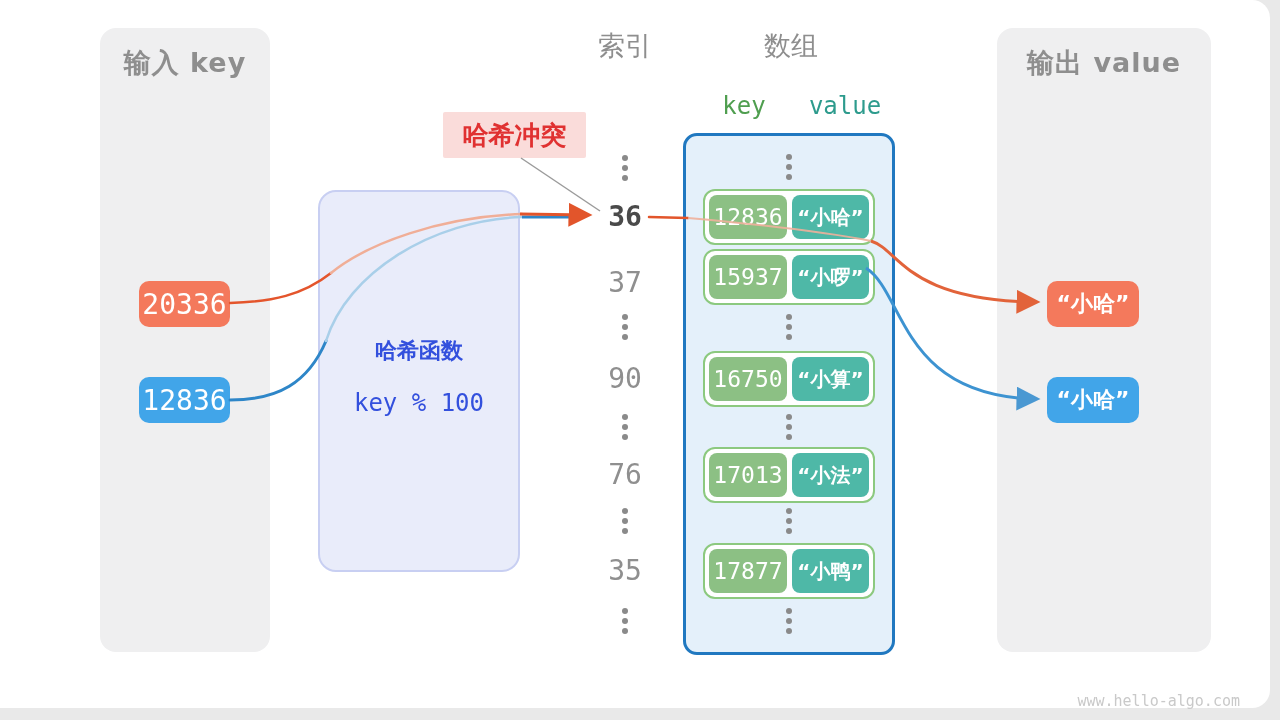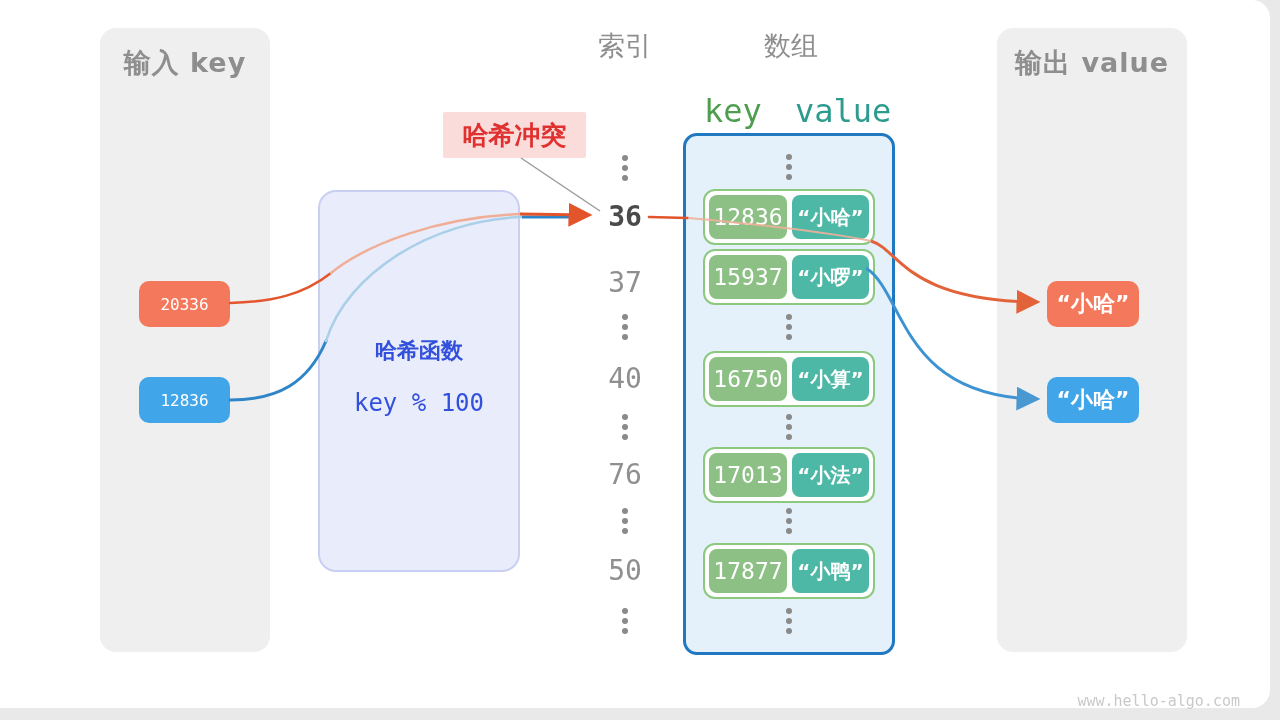--- a/index.html
+++ b/index.html
@@ -10,31 +10,31 @@
   }
   .card{
     position:absolute;left:0;top:0;width:1270px;height:708px;
     background:#ffffff;border-radius:0 18px 18px 0;
   }
   
   .panel{
     position:absolute;top:28px;height:624px;background:#efeff0;border-radius:16px;
   }
   .panel-left{left:100px;width:170px;}
-  .panel-right{left:997px;width:190px;}
+  .panel-right{left:997px;width:214px;}
   .panel-title{
     margin-top:17px;text-align:center;font-size:27px;font-weight:bold;color:#8e8e8e;
     letter-spacing:1px;
   }
   
   .chip{
     position:absolute;height:46px;border-radius:10px;color:#ffffff;
     display:flex;align-items:center;justify-content:center;
   }
-  .chip-mono{font-family:"DejaVu Sans Mono", monospace;font-size:16px;}
+  .chip-mono{font-family:"DejaVu Sans Mono", monospace;font-size:28px;}
   .chip-cjk{font-size:22px;font-weight:bold;}
   .chip-orange{background:#f4795c;}
   .chip-blue{background:#41a5e9;}
   
   .hash-box{
     position:absolute;left:318px;top:190px;width:202px;height:382px;
     background:#e9ecfa;border:2px solid #c8cff2;border-radius:18px;box-sizing:border-box;
   }
   .hash-title{
     position:absolute;left:318px;top:336px;width:202px;text-align:center;
@@ -50,22 +50,22 @@
     background:#fadcda;border-radius:2px;
     display:flex;align-items:center;justify-content:center;
     font-size:26px;font-weight:bold;color:#e03131;
   }
   
   .col-header{
     position:absolute;top:28px;width:120px;text-align:center;
     font-size:27px;font-weight:normal;color:#8e8e8e;
   }
   .kv-header{
-    position:absolute;top:92px;
-    font-family:"DejaVu Sans Mono", monospace;font-size:32px;
+    position:absolute;top:92px;text-align:center;
+    font-family:"DejaVu Sans Mono", monospace;font-size:24px;
   }
   .kv-key{left:704px;width:80px;color:#4f9e4f;}
   .kv-value{left:795px;width:100px;color:#2d9b8d;}
   
   .idx{
     position:absolute;left:575px;width:100px;text-align:center;
     font-family:"DejaVu Sans Mono", monospace;font-size:28px;color:#8f8f8f;line-height:34px;
   }
   .idx-hot{color:#4a4a4a;font-weight:bold;}
   
@@ -125,33 +125,33 @@
     <i></i>
     <i></i>
   </div>
 <div class="idx idx-hot" style="top:200px;">36</div>
 <div class="idx" style="top:266px;">37</div>
 <div class="dots" style="left:622px;top:314px;">
     <i></i>
     <i></i>
     <i></i>
   </div>
-<div class="idx" style="top:362px;">40</div>
+<div class="idx" style="top:362px;">90</div>
 <div class="dots" style="left:622px;top:414px;">
     <i></i>
     <i></i>
     <i></i>
   </div>
 <div class="idx" style="top:458px;">76</div>
 <div class="dots" style="left:622px;top:508px;">
     <i></i>
     <i></i>
     <i></i>
   </div>
-<div class="idx" style="top:554px;">50</div>
+<div class="idx" style="top:554px;">35</div>
 <div class="dots" style="left:622px;top:608px;">
     <i></i>
     <i></i>
     <i></i>
   </div>
 
 <div class="array-box"></div>
 <div class="dots" style="left:786px;top:154px;">
     <i></i>
     <i></i>

